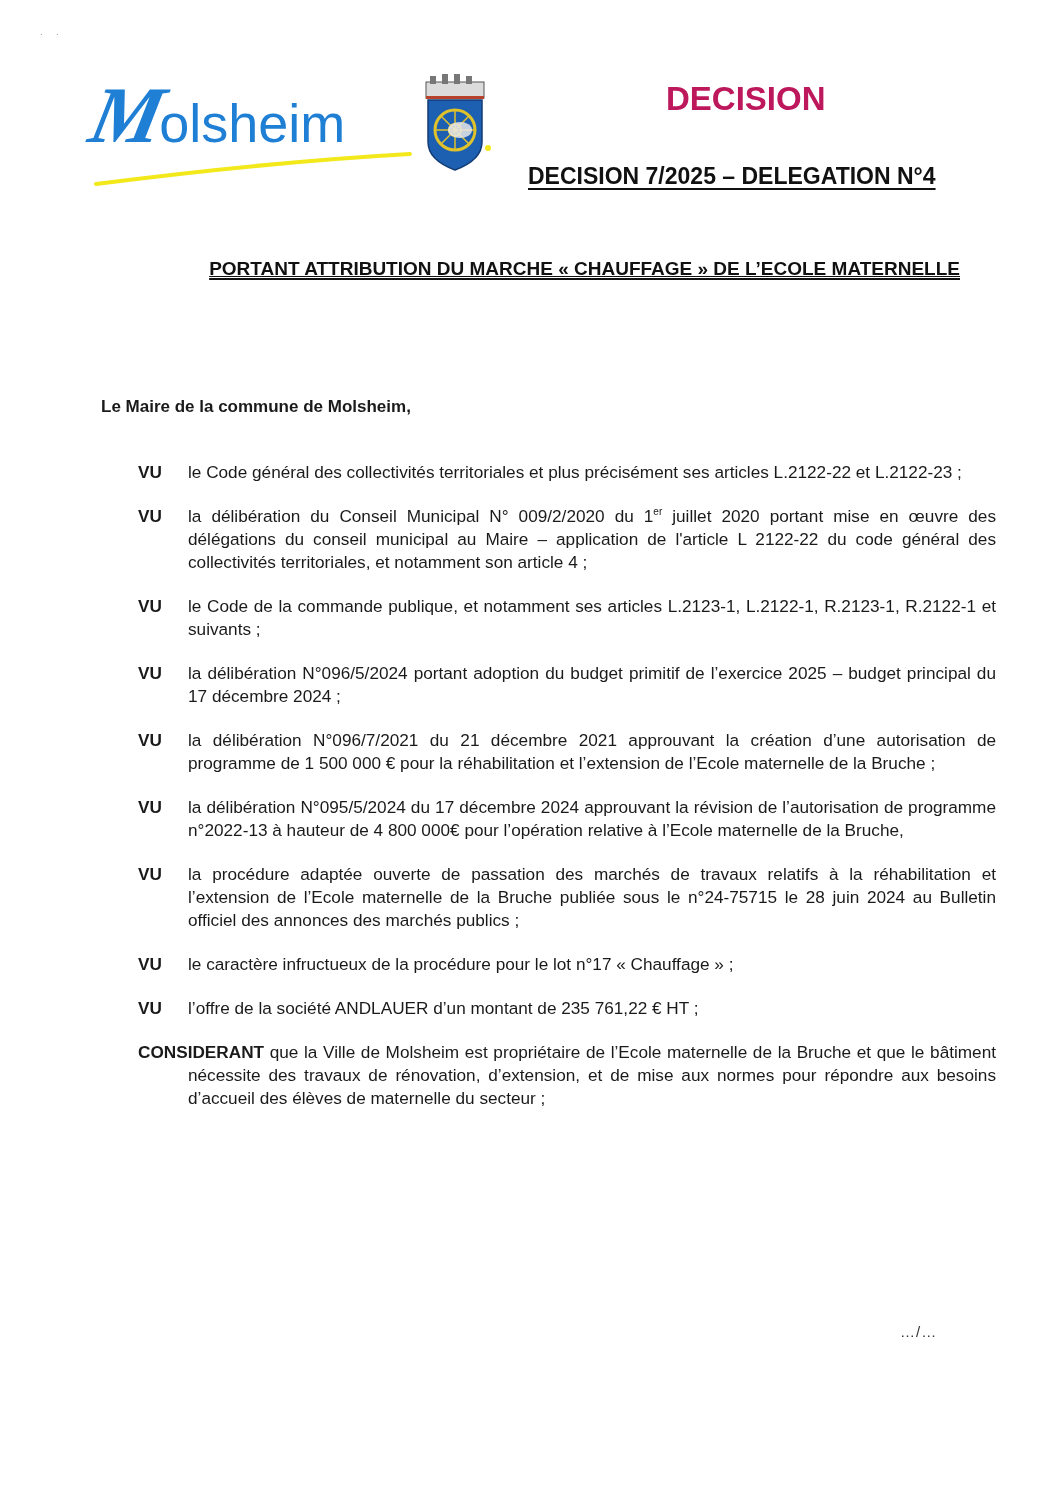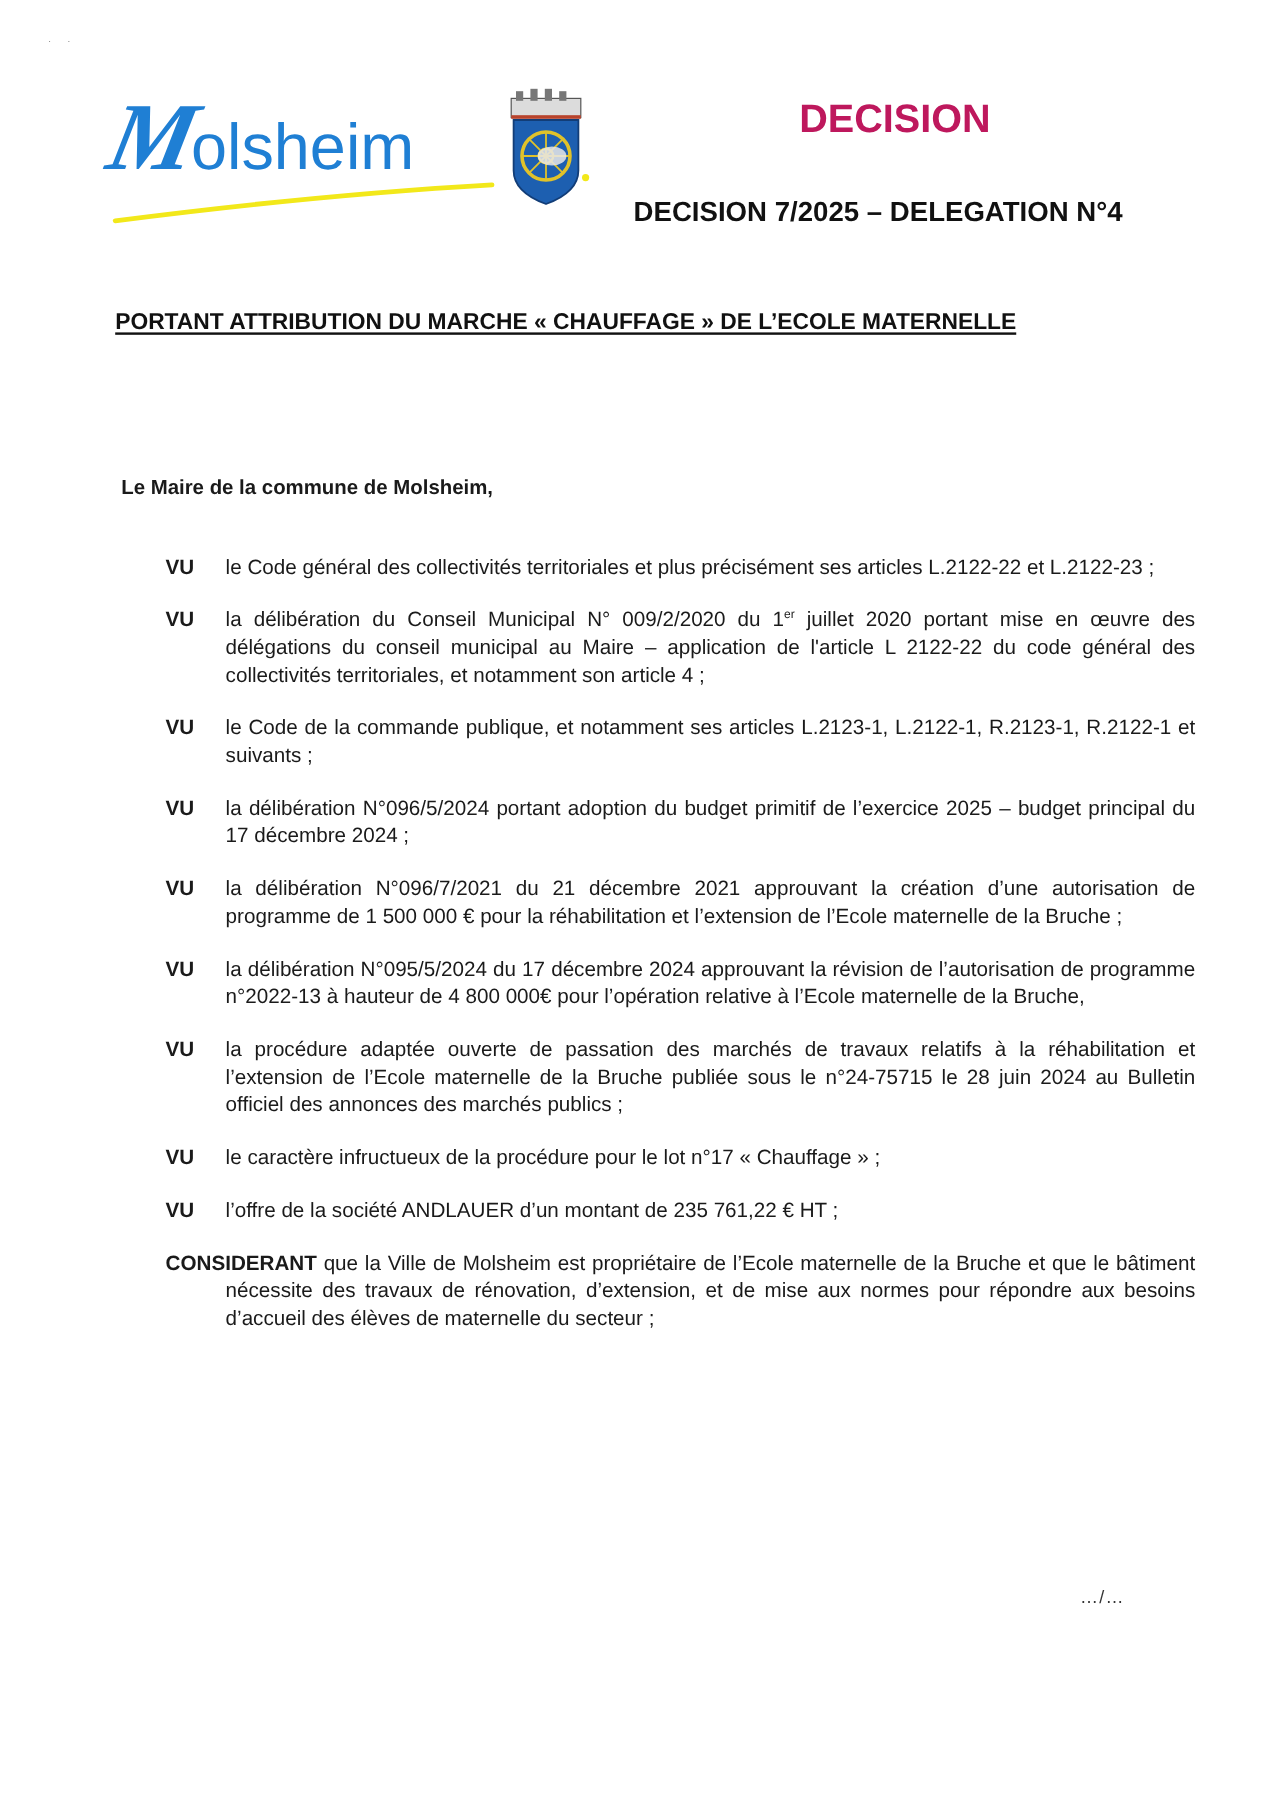--- a/index.html
+++ b/index.html
@@ -17,25 +17,25 @@
     font-size: 80px; letter-spacing: -4px; display: inline-block; transform: skewX(-12deg);
   }
   .logo-swoosh { position: absolute; left: 0; top: 0; }
   .crest { position: absolute; left: 332px; top: 10px; width: 70px; height: 100px; }
 
   .title-main {
     position: absolute; left: 666px; top: 80px; font-size: 33px; font-weight: bold; color: #be185d;
   }
   .title-sub {
     position: absolute; left: 528px; top: 163px; font-size: 23px; font-weight: bold; color: #111;
-    text-underline-offset: 4px; text-decoration-thickness: 2px;
+    text-decoration: underline; text-underline-offset: 4px; text-decoration-thickness: 2px;
   }
   .subject {
-    position: absolute; left: 96px; width: 864px; top: 256px; text-align: left;
-    font-size: 19px; font-weight: bold; line-height: 26px; color: #111;
+    position: absolute; left: 96px; width: 864px; top: 256px; text-align: right;
+    font-size: 19px; font-weight: bold; line-height: 26px; color: #111; text-decoration: underline;
   }
   .subject span { text-decoration: underline; text-underline-offset: 3px; text-decoration-thickness: 2px; }
 
   .intro {
     position: absolute; left: 101px; top: 397px; font-size: 17px; font-weight: bold;
   }
   .clauses { position: absolute; left: 101px; top: 461px; width: 858px; margin-left: 37px; }
   .vu { display: flex; font-size: 17.2px; line-height: 23px; margin-bottom: 21px; }
   .vu .kw { width: 50px; flex: none; font-weight: bold; }
   .vu .txt { flex: 1; text-align: justify; }

